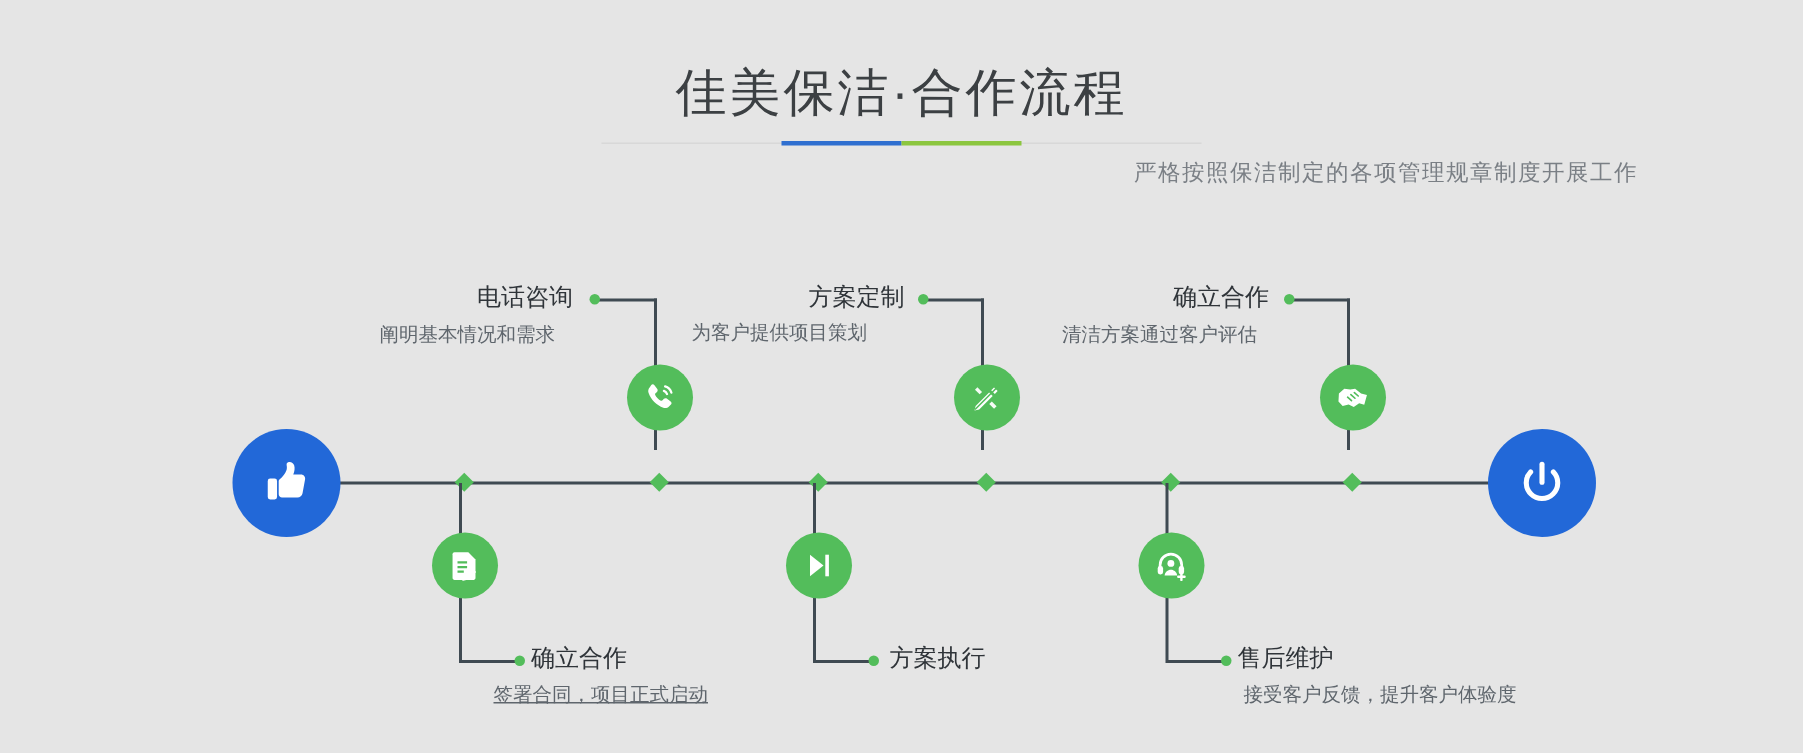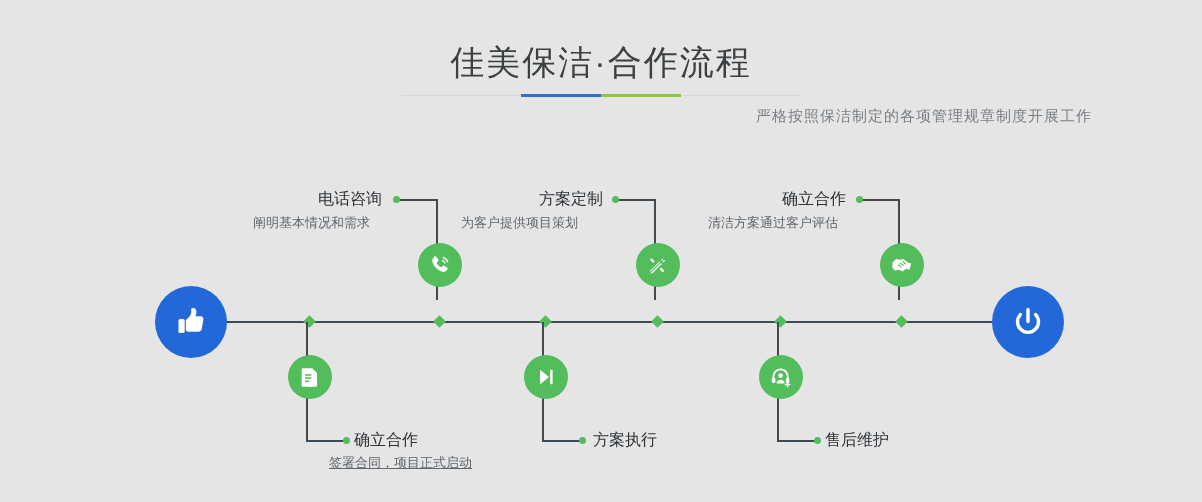--- a/index.html
+++ b/index.html
@@ -236,21 +236,21 @@
       <svg width="24" height="24" viewBox="0 0 24 24" aria-hidden="true">
         <path fill="#ffffff" d="M4.4 17.6l9-9 2.4 2.4-9 9-3.1.7z"></path>
         <path fill="#ffffff" d="M14.8 7.2l1.9-1.9 2.4 2.4-1.9 1.9z"></path>
         <path fill="#ffffff" d="M5.6 5.2l3.1 3.1-1.6 1.6-3.1-3.1z" opacity="0.95"></path>
         <path fill="#ffffff" d="M15.2 14.6l3.2 3.2-1.7 1.7-3.2-3.2z" opacity="0.95"></path>
         <line x1="4" y1="20" x2="20" y2="4" stroke="#53bd5b" stroke-width="1.1"></line>
       </svg>
     </span>
   </div>
   <div class="lbl-title" style="left:539px; top:188px;text-align:center;">方案定制</div>
-  <div class="lbl-desc" style="left:461px; top:213px;">为客户提供项目策划</div>
+  <div class="lbl-desc" style="left:461px; top:213px;font-family:Liberation Mono, monospace;">为客户提供项目策划</div>
 
   <div class="vline" style="left:542px; top:322px; height:118px;"></div>
   <div class="hline" style="left:542px; top:440px; width:40px;"></div>
   <div class="dotcap" style="left:579px; top:437px;"></div>
   <div class="node" style="left:524px; top:355px;">
     <span>
       <svg width="24" height="24" viewBox="0 0 24 24" aria-hidden="true">
         <path fill="#ffffff" d="M6 4.8l9 7.2-9 7.2z"></path>
         <rect x="16.2" y="4.8" width="2.4" height="14.4" fill="#ffffff"></rect>
       </svg>
@@ -281,14 +281,15 @@
         <path d="M4.4 14.2v-2.6a7.2 7.2 0 0 1 14.4 0v2.6" fill="none" stroke="#ffffff" stroke-width="1.8" stroke-linecap="round"></path>
         <rect x="2.8" y="12.4" width="3.6" height="5.6" rx="1.6" fill="#ffffff"></rect>
         <rect x="16.8" y="12.4" width="3.6" height="5.6" rx="1.6" fill="#ffffff"></rect>
         <circle cx="11.6" cy="10.6" r="2.3" fill="#ffffff"></circle>
         <path fill="#ffffff" d="M7.4 18.6c.3-2.3 2.1-3.8 4.2-3.8s3.9 1.5 4.2 3.8z"></path>
         <path d="M18.6 17.4v4.2M16.5 19.5h4.2" stroke="#ffffff" stroke-width="1.6" stroke-linecap="round"></path>
       </svg>
     </span>
   </div>
   <div class="lbl-title" style="left:825px; top:429px;">售后维护</div>
+  <div class="lbl-desc" style="left:829px; top:453px;">接受客户反馈，提升客户体验度</div>
 
 </div>
 
 </body></html>

